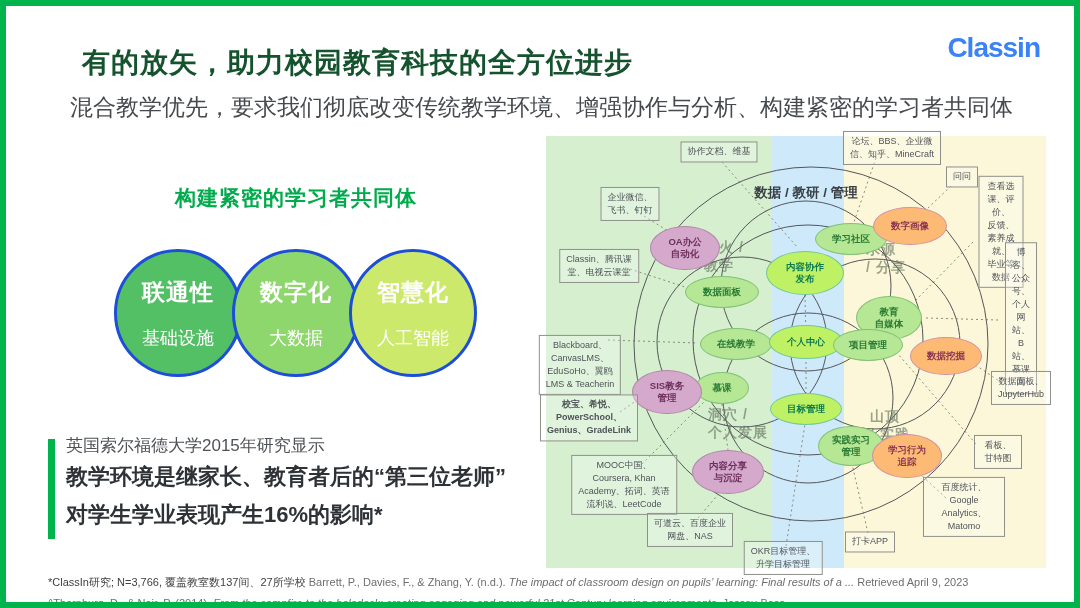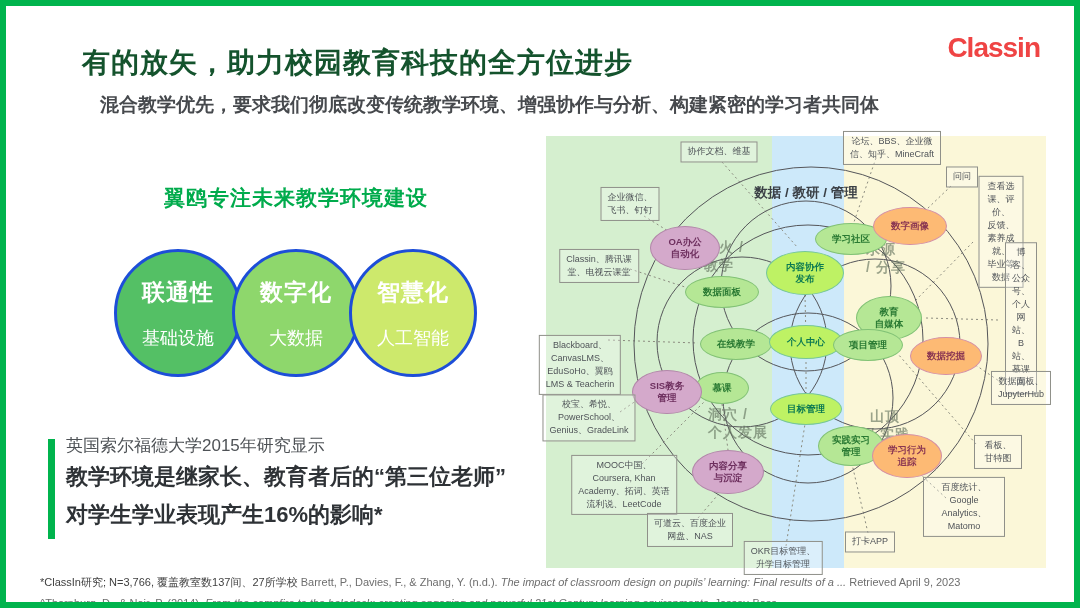--- a/index.html
+++ b/index.html
@@ -1,35 +1,35 @@
 <!DOCTYPE html>
 <html><head>
 <meta charset="utf-8">
 <style>
   html,body{margin:0;padding:0;background:#e9e9e9;}
   .slide{position:relative;width:1080px;height:608px;background:#ffffff;
     border:6px solid #00b44d;box-sizing:border-box;overflow:hidden;
     font-family:"Liberation Sans","DejaVu Sans",sans-serif;}
   .logo{position:absolute;right:34px;top:26px;font-size:28px;font-weight:800;
-    color:#ef4444;letter-spacing:-1px;}
+    color:#3b82f6;letter-spacing:-1px;}
   .title{position:absolute;left:76px;top:38px;font-size:28px;font-weight:700;
     color:#14532d;letter-spacing:1px;}
-  .subtitle{position:absolute;left:94px;top:86px;font-size:19px;color:#46494d;font-weight:bold;}
+  .subtitle{position:absolute;left:64px;top:86px;font-size:23px;color:#46494d;}
   .left-heading{position:absolute;left:80px;top:178px;width:420px;text-align:center;
     font-size:21px;font-weight:700;color:#00ab4c;letter-spacing:1px;}
   .vcircle{position:absolute;width:128px;height:128px;border-radius:50%;
     border:3px solid #1d4ed8;display:flex;flex-direction:column;align-items:center;
     justify-content:center;color:#ffffff;text-align:center;box-sizing:border-box;}
   .vcircle .t1{font-size:23px;font-weight:700;letter-spacing:1px;}
   .vcircle .t2{font-size:18px;margin-top:18px;}
   .quote-bar{position:absolute;left:42px;top:433px;width:7px;height:100px;background:#00b44d;}
   .quote-src{position:absolute;left:60px;top:428px;font-size:17px;color:#4e5256;}
   .quote-l1{position:absolute;left:60px;top:456px;font-size:22px;font-weight:700;color:#2e3236;}
   .quote-l2{position:absolute;left:60px;top:494px;font-size:22px;font-weight:700;color:#2e3236;}
-  .footnote{position:absolute;left:34px;font-size:11px;color:#3f3f3f;white-space:nowrap;}
+  .footnote{position:absolute;left:42px;font-size:11px;color:#3f3f3f;white-space:nowrap;}
   .footnote .lt{color:#6e6e6e;}
   .footnote .it{color:#6e6e6e;font-style:italic;}
   .diagram{position:absolute;left:540px;top:130px;width:500px;height:432px;}
   .dheading{position:absolute;left:260px;top:57px;transform:translate(-50%,-50%);
     font-size:13.5px;font-weight:700;color:#3a3f45;white-space:nowrap;z-index:5;}
   .dregion{position:absolute;transform:translate(-50%,-50%);color:rgba(95,112,90,.62);
     font-size:14px;font-weight:700;line-height:1.3;white-space:pre-line;letter-spacing:1px;z-index:2;}
   .dbox{position:absolute;transform:translate(-50%,-50%);border:1px solid #8f9089;
     background:rgba(255,255,255,.28);color:#4f5358;font-size:9px;line-height:1.45;
     padding:3px 6px;text-align:center;white-space:pre-line;z-index:4;}
@@ -42,21 +42,21 @@
   .dnode.pink{background:#fdba74;border:1px solid #d48fa5;color:#8a3652;}
 </style>
 </head>
 <body>
 
 <div class="slide">
   <div class="logo">Classin</div>
   <div class="title">有的放矢，助力校园教育科技的全方位进步</div>
   <div class="subtitle">混合教学优先，要求我们彻底改变传统教学环境、增强协作与分析、构建紧密的学习者共同体</div>
 
-  <div class="left-heading">翼鸥专注未来教学环境建设</div>
+  <div class="left-heading">构建紧密的学习者共同体</div>
 
   <div class="vcircle" style="left: 108px; top: 243px; z-index: 1; background: rgb(84, 192, 101);">
     <span class="t1">联通性</span>
     <span class="t2">基础设施</span>
   </div>
   <div class="vcircle" style="left: 226px; top: 243px; z-index: 2; background: rgb(142, 215, 108);">
     <span class="t1">数字化</span>
     <span class="t2">大数据</span>
   </div>
   <div class="vcircle" style="left: 343px; top: 243px; z-index: 3; background: rgb(205, 233, 108);">
@@ -125,21 +125,21 @@
 毕业等数据</div>
       <div class="dbox" style="left: 475px; top: 182px;">博客、公众号、
 个人网站、B
 站、慕课网</div>
       <div class="dbox" style="left: 34px; top: 201px; margin-top: 28px;">Blackboard、
 CanvasLMS、
 EduSoHo、翼鸥
 LMS &amp; Teacherin</div>
       <div class="dbox" style="left: 475px; top: 252px;">数据面板、
 JupyterHub</div>
-      <div class="dbox" style="left: 43px; top: 282px;">校宝、希悦、
+      <div class="dbox" style="left: 43px; top: 282px; font-weight: bold;">校宝、希悦、
 PowerSchool、
 Genius、GradeLink</div>
       <div class="dbox" style="left: 452px; top: 316px;">看板、甘特图</div>
       <div class="dbox" style="left: 78px; top: 349px;">MOOC中国、
 Coursera, Khan
 Academy、拓词、英语
 流利说、LeetCode</div>
       <div class="dbox" style="left: 144px; top: 394px;">可道云、百度企业
 网盘、NAS</div>
       <div class="dbox" style="left: 418px; top: 371px;">百度统计、Google

